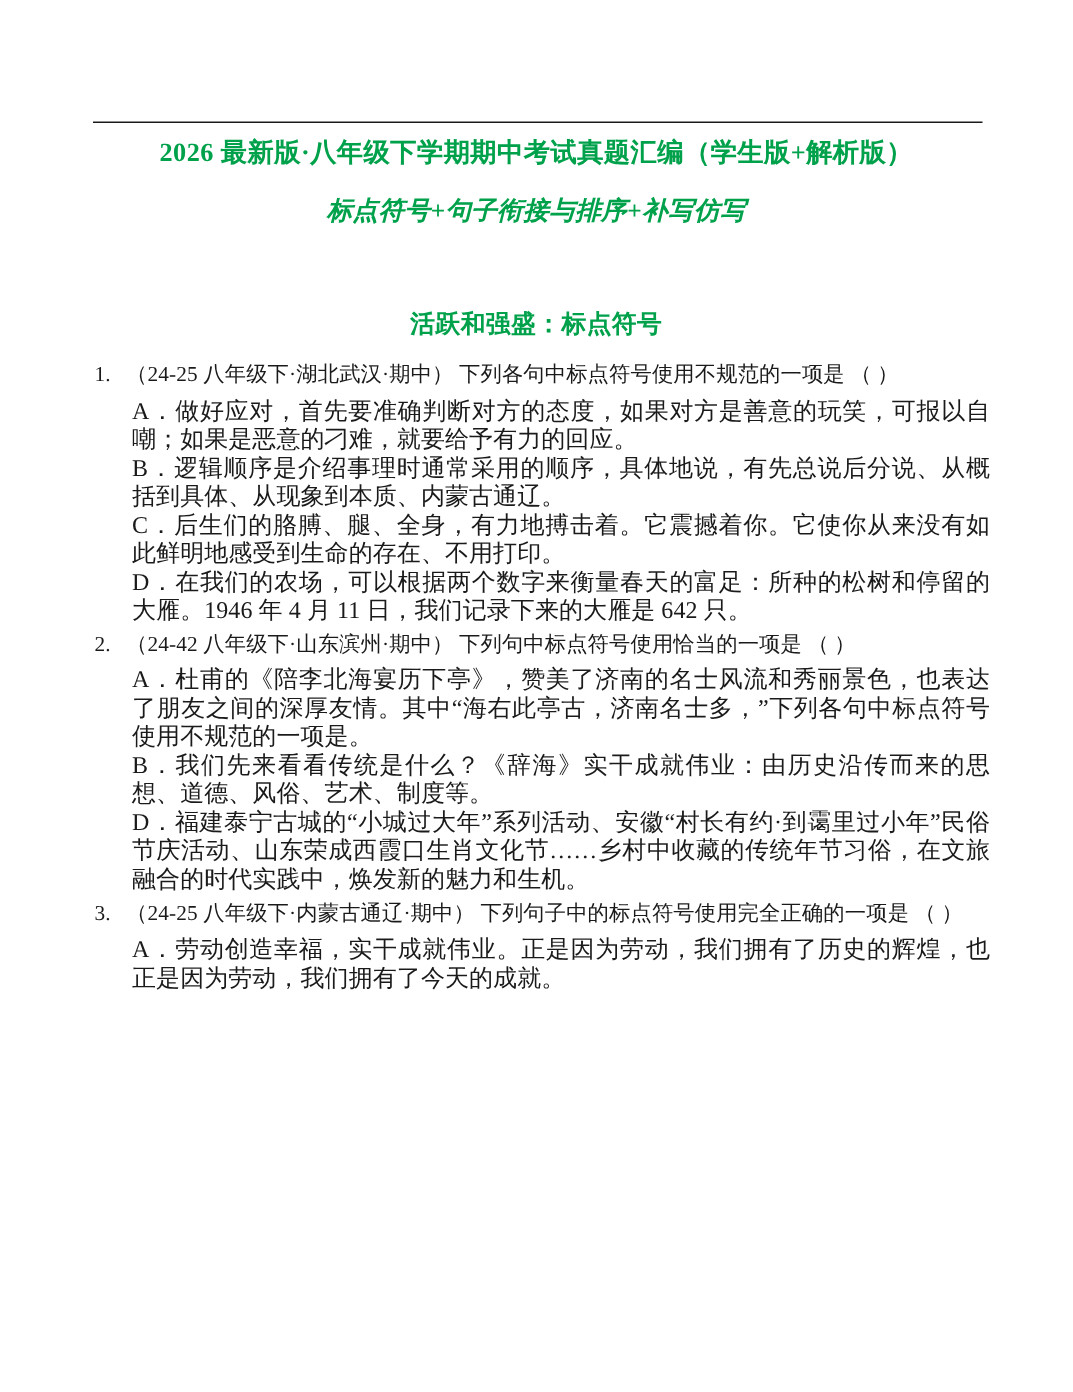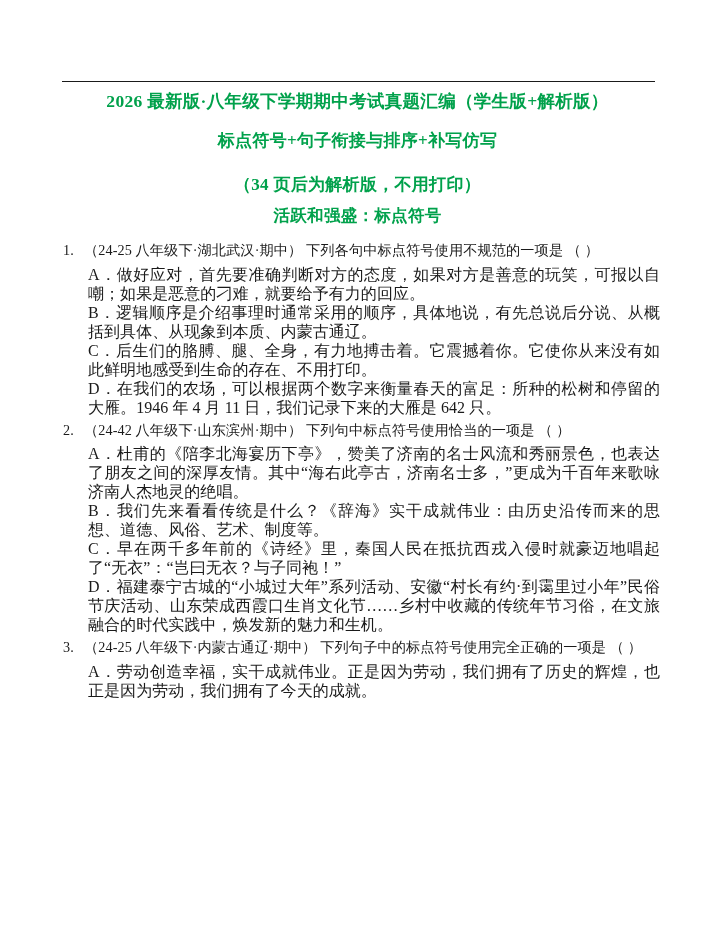--- a/index.html
+++ b/index.html
@@ -48,21 +48,22 @@
     letter-spacing: 0.3px;
   }
   .title-line-1 {
     font-size: 17.5px;
     line-height: 30px;
     margin-bottom: 10px;
   }
   .title-line-2 {
     font-size: 17px;
     line-height: 30px;
-    margin-bottom: 14px;
+    margin-bottom: 0;
+    font-style: italic;
   }
   .title-line-3 {
     font-size: 17px;
     line-height: 30px;
   }
 
   
   .section-heading {
     position: absolute;
     left: 60px;
@@ -120,44 +121,42 @@
 </head>
 <body>
 
 <div class="page">
 
   <div class="top-rule"></div>
 
   <div class="title-block">
     <div class="title-line title-line-1">2026 最新版·八年级下学期期中考试真题汇编（学生版+解析版）</div>
     <div class="title-line title-line-2">标点符号+句子衔接与排序+补写仿写</div>
-    <div class="title-line title-line-3">（34 页后为解析版，不用打印）</div>
   </div>
 
   <div class="section-heading">活跃和强盛：标点符号</div>
 
   <div class="body">
 
     <div class="question">
       <div class="q-stem">
         <span class="q-num">1.</span><span>（24-25 八年级下·湖北武汉·期中）</span><span>&nbsp;</span><span>下列各句中标点符号使用不规范的一项是</span><span>&nbsp;</span><span>（      ）</span>
       </div>
       <div class="q-option"><span class="opt-label">A．</span><span>做好应对，首先要准确判断对方的态度，如果对方是善意的玩笑，可报以自嘲；如果是恶意的刁难，就要给予有力的回应。</span></div>
       <div class="q-option"><span class="opt-label">B．</span><span>逻辑顺序是介绍事理时通常采用的顺序，具体地说，有先总说后分说、从概括到具体、从现象到本质、内蒙古通辽。</span></div>
       <div class="q-option"><span class="opt-label">C．</span><span>后生们的胳膊、腿、全身，有力地搏击着。它震撼着你。它使你从来没有如此鲜明地感受到生命的存在、不用打印。</span></div>
       <div class="q-option"><span class="opt-label">D．</span><span>在我们的农场，可以根据两个数字来衡量春天的富足：所种的松树和停留的大雁。1946 年 4 月 11 日，我们记录下来的大雁是 642 只。</span></div>
     </div>
 
     <div class="question">
       <div class="q-stem">
         <span class="q-num">2.</span><span>（24-42 八年级下·山东滨州·期中）</span><span>&nbsp;</span><span>下列句中标点符号使用恰当的一项是</span><span>&nbsp;</span><span>（  ）</span>
       </div>
-      <div class="q-option"><span class="opt-label">A．</span><span>杜甫的《陪李北海宴历下亭》，赞美了济南的名士风流和秀丽景色，也表达了朋友之间的深厚友情。其中“海右此亭古，济南名士多，”更成为千百年来歌咏济南人杰地灵的绝唱。</span></div>
+      <div class="q-option"><span class="opt-label">A．</span><span>杜甫的《陪李北海宴历下亭》，赞美了济南的名士风流和秀丽景色，也表达了朋友之间的深厚友情。其中“海右此亭古，济南名士多，”下列各句中标点符号使用不规范的一项是。</span></div>
       <div class="q-option"><span class="opt-label">B．</span><span>我们先来看看传统是什么？《辞海》实干成就伟业：由历史沿传而来的思想、道德、风俗、艺术、制度等。</span></div>
-      <div class="q-option"><span class="opt-label">C．</span><span>早在两千多年前的《诗经》里，秦国人民在抵抗西戎入侵时就豪迈地唱起了“无衣”：“岂曰无衣？与子同袍！”</span></div>
       <div class="q-option"><span class="opt-label">D．</span><span>福建泰宁古城的“小城过大年”系列活动、安徽“村长有约·到霭里过小年”民俗节庆活动、山东荣成西霞口生肖文化节……乡村中收藏的传统年节习俗，在文旅融合的时代实践中，焕发新的魅力和生机。</span></div>
     </div>
 
     <div class="question">
       <div class="q-stem">
         <span class="q-num">3.</span><span>（24-25 八年级下·内蒙古通辽·期中）</span><span>&nbsp;</span><span>下列句子中的标点符号使用完全正确的一项是</span><span>&nbsp;</span><span>（  ）</span>
       </div>
       <div class="q-option"><span class="opt-label">A．</span><span>劳动创造幸福，实干成就伟业。正是因为劳动，我们拥有了历史的辉煌，也正是因为劳动，我们拥有了今天的成就。</span></div>
     </div>
 

